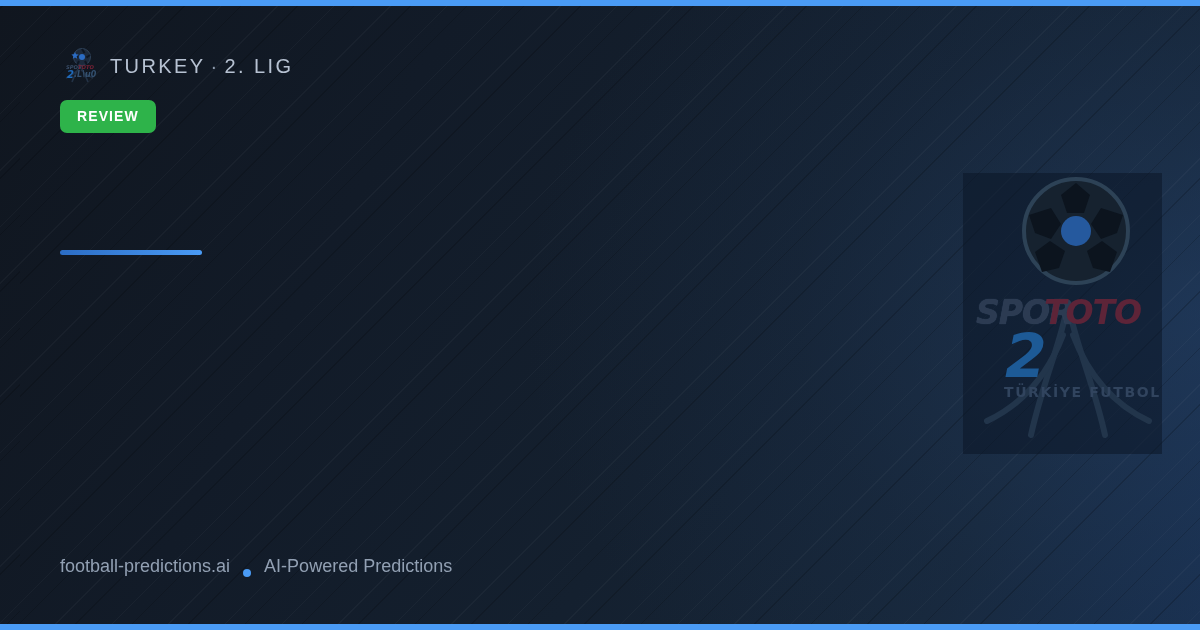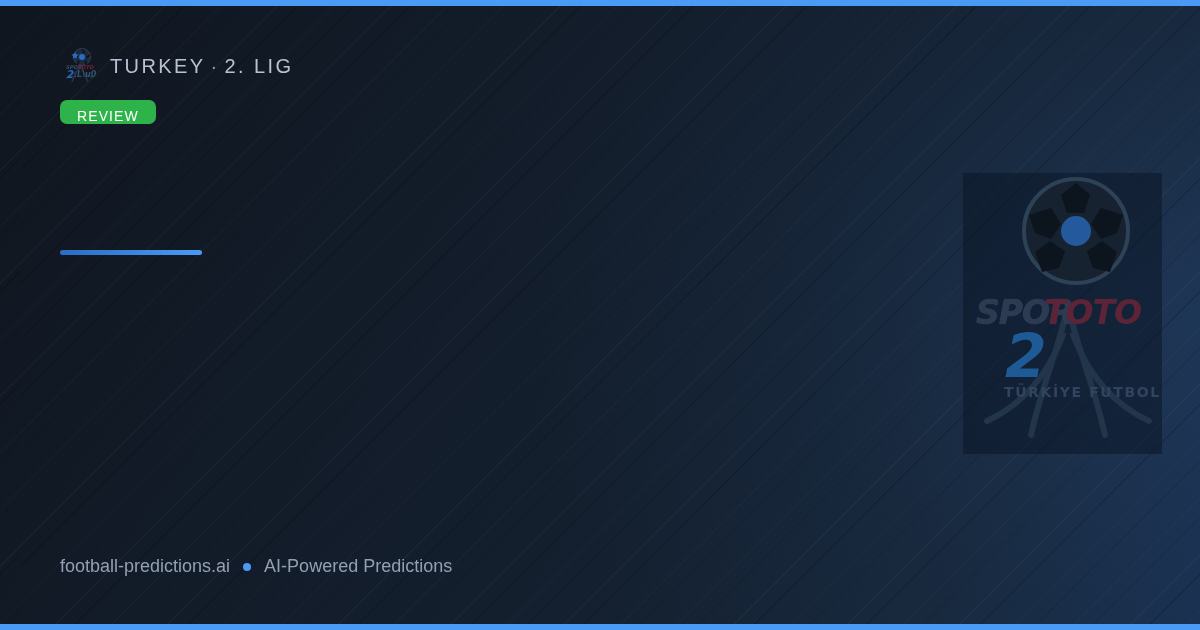--- a/index.html
+++ b/index.html
@@ -71,23 +71,23 @@
     white-space:nowrap;
   }
   #league-text .sep { color:#8d9aac; padding:0 5px; }
 
   
   #review-badge {
     position:absolute; left:60px; top:100px;
     background:#2eb34a;
     color:#ffffff;
     font-size:14px;
-    font-weight:normal;
+    font-weight:bold;
     letter-spacing:1.1px;
-    padding:8px 17px 0 17px;
+    padding:8px 17px 9px 17px;
     border-radius:7px;
     z-index:4;
   }
 
   
   #title {
     position:absolute; left:58px; top:141px;
     width:860px;
     font-size:47px;
     font-weight:300;
@@ -102,21 +102,21 @@
     position:absolute; left:60px; top:250px;
     width:142px; height:5px;
     border-radius:3px;
     background:linear-gradient(90deg, #2b6cc4 0%, #4a9bf5 100%);
     z-index:4;
   }
 
   
   #footer {
     position:absolute; left:60px; top:556px;
-    display:flex; align-items:center; gap:13px;
+    display:flex; align-items:flex-end; gap:13px;
     z-index:4;
     font-size:18px;
     color:#92a0b3;
   }
   #footer .dot {
     width:8px; height:8px; border-radius:50%;
     background:#4a9bf5; flex:0 0 auto;
   }
 
   

